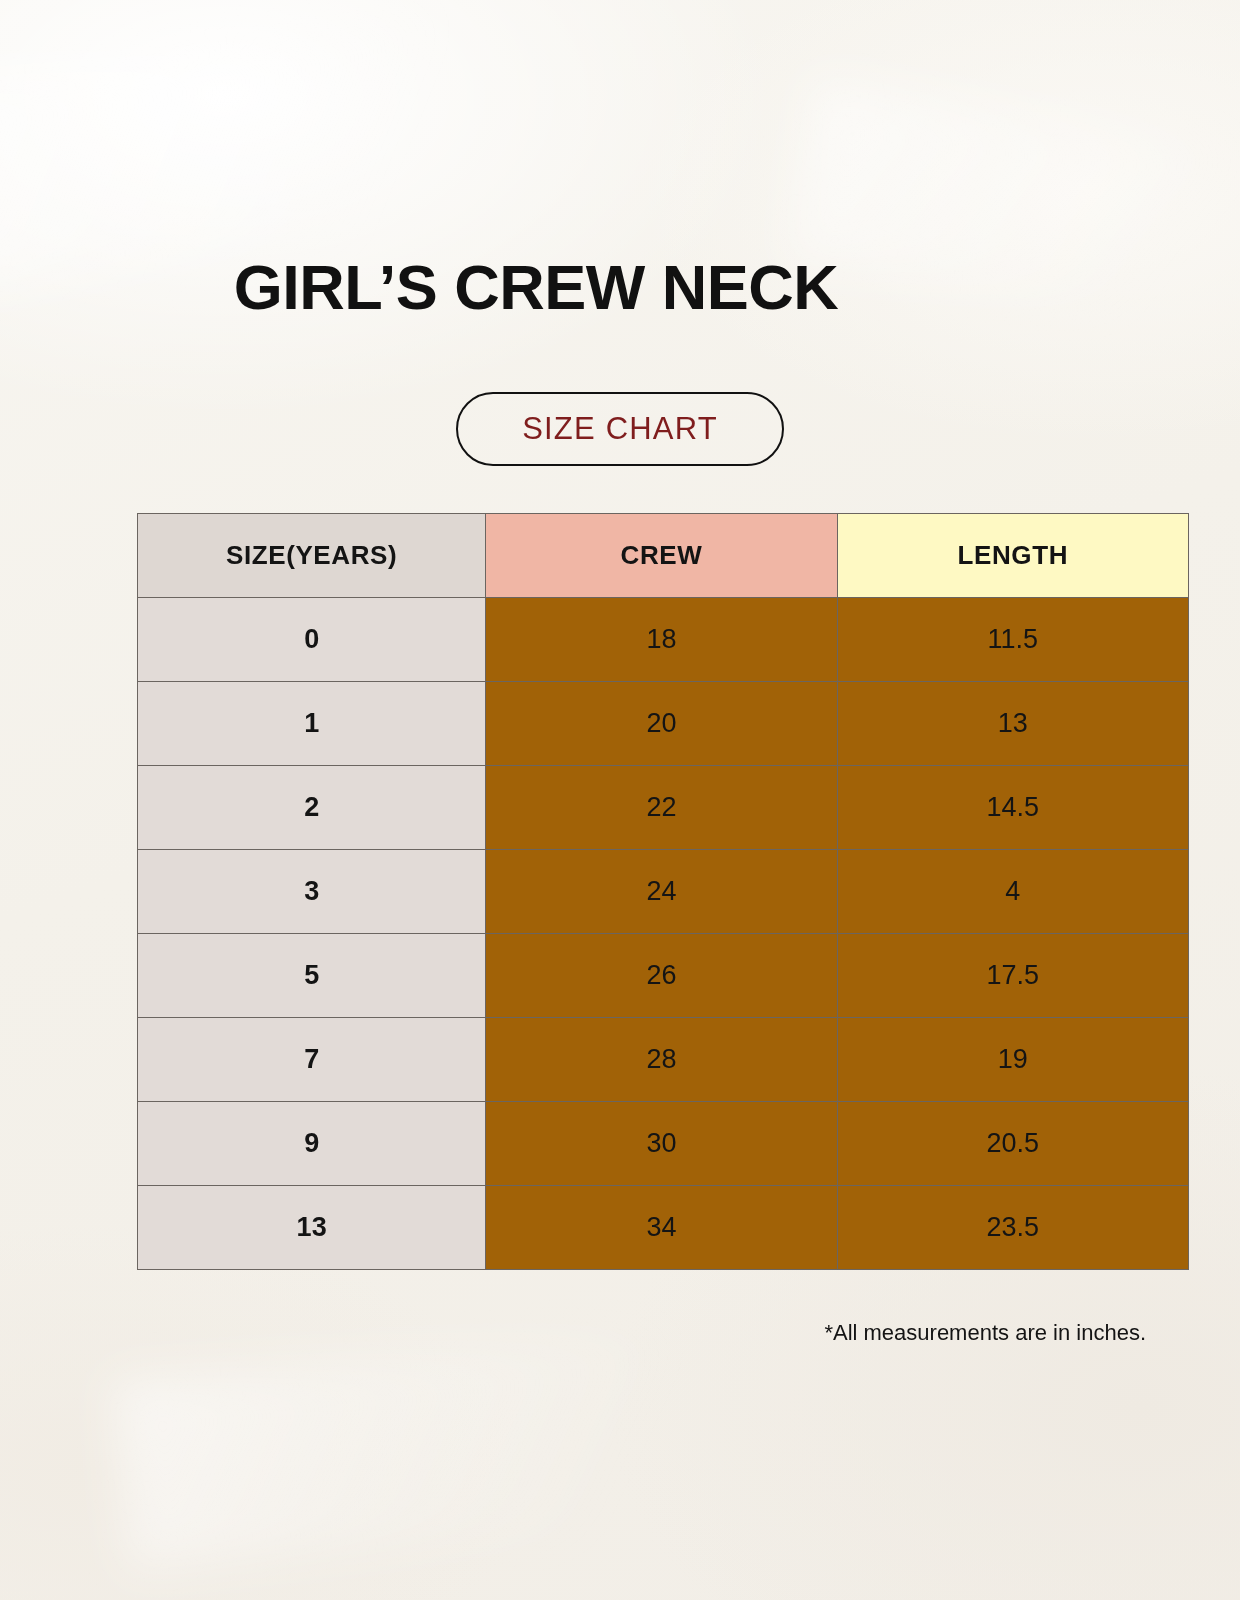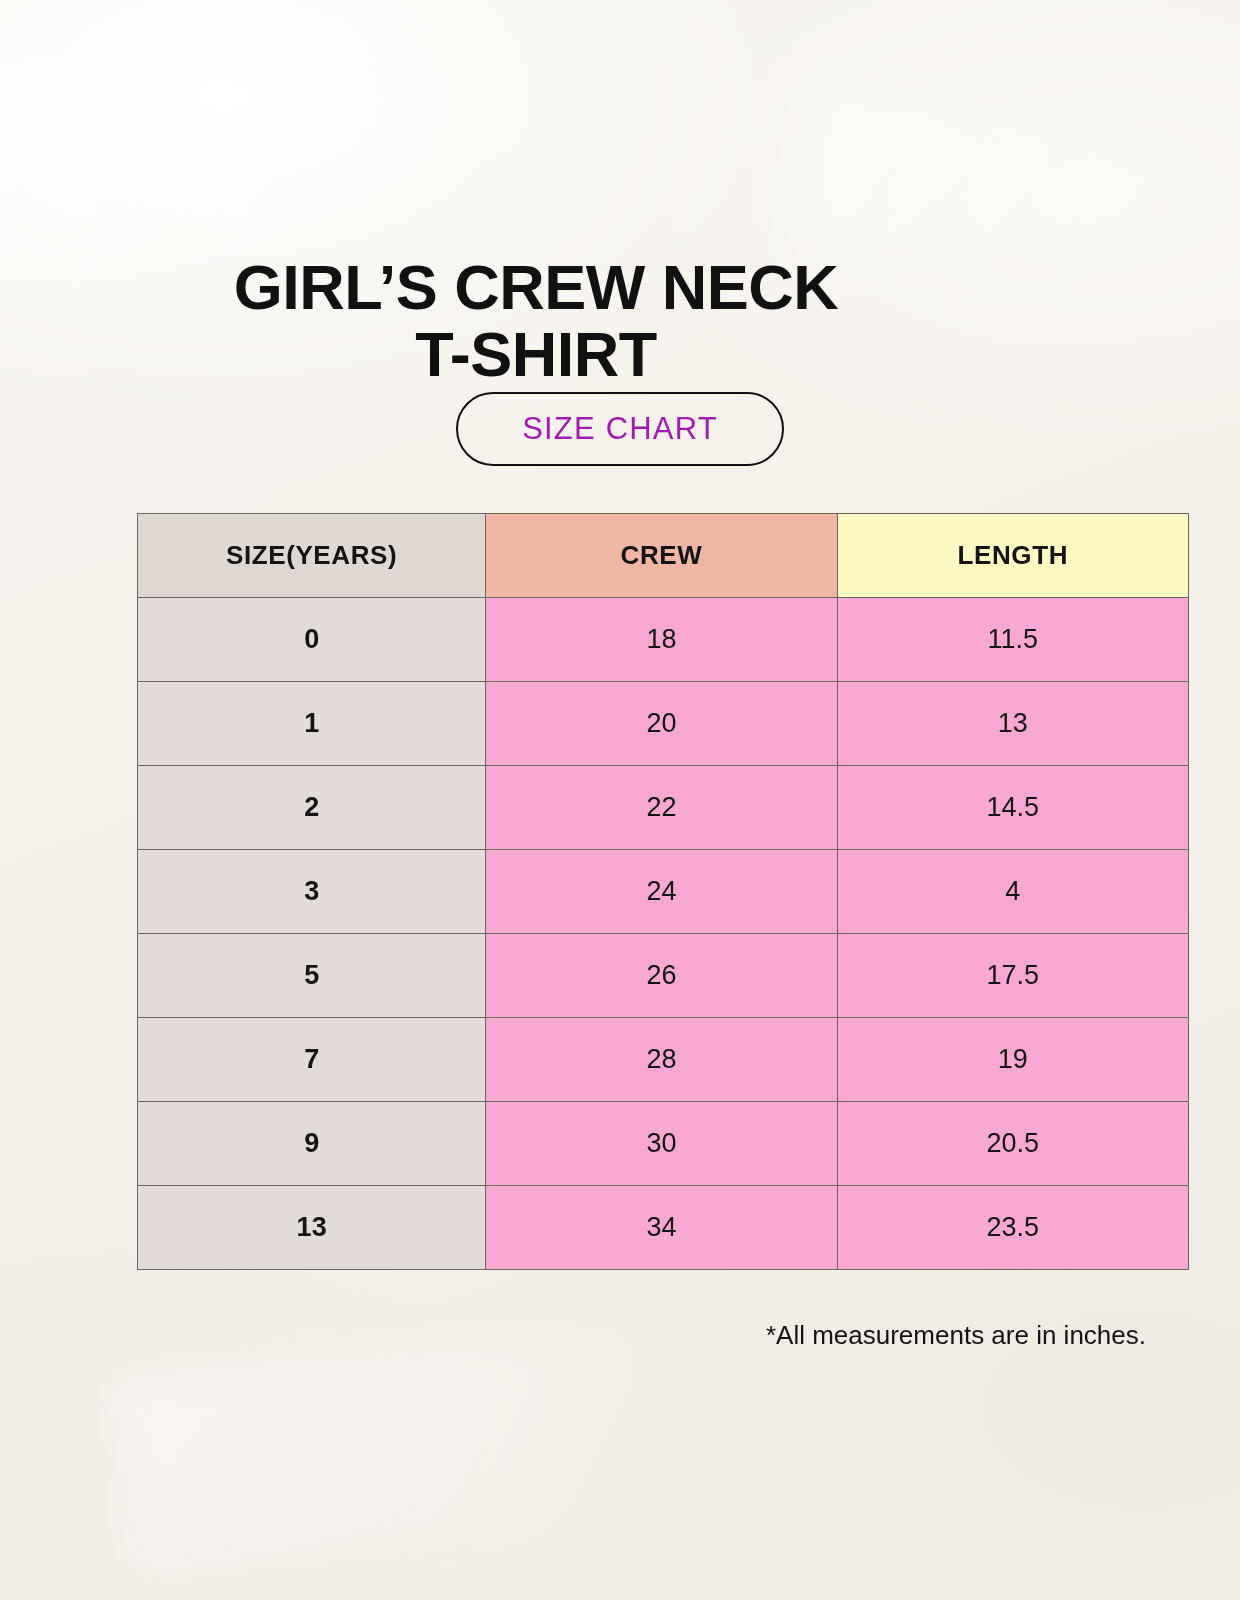--- a/index.html
+++ b/index.html
@@ -66,21 +66,21 @@
     display: flex;
     justify-content: center;
   }
   .pill {
     border: 2.5px solid #111111;
     border-radius: 46px;
     padding: 17px 64px;
     font-size: 31px;
     font-weight: 500;
     letter-spacing: 1.2px;
-    color: #a21caf;
+    color: #7f1d1d;
     background: transparent;
   }
 
   .table-wrap {
     position: absolute;
     top: 513px;
     left: 94px;
     width: 1192px;
     padding-left: 43px;
   }
@@ -109,48 +109,47 @@
   thead th.h-size { background: #ded7d2; }
   thead th.h-chest { background: #f0b6a5; }
   thead th.h-length { background: #fef9c3; }
 
   tbody td.cell-size {
     background: #e2dbd7;
     font-size: 27px;
     font-weight: 700;
   }
   tbody td.cell-val {
-    background: #f9a8d4;
+    background: #a16207;
     font-size: 27px;
     font-weight: 400;
   }
 
   .footnote {
     position: absolute;
     top: 1320px;
     left: 94px;
     width: 1052px;
     text-align: right;
-    font-size: 26px;
+    font-size: 22px;
     font-weight: 500;
     color: #141414;
   }
 </style>
 </head>
 <body>
 
 <div class="page">
   <div class="bg-wash"></div>
   <div class="bg-streak streak-a"></div>
   <div class="bg-streak streak-b"></div>
   <div class="bg-streak streak-c"></div>
 
   <h1 class="title">
     <span class="line1">GIRL’S CREW NECK</span>
-    <span class="line2">T-SHIRT</span>
   </h1>
 
   <div class="pill-wrap">
     <div class="pill">SIZE CHART</div>
   </div>
 
   <div class="table-wrap">
     <table class="size-chart">
       <colgroup>
         <col class="c1">

